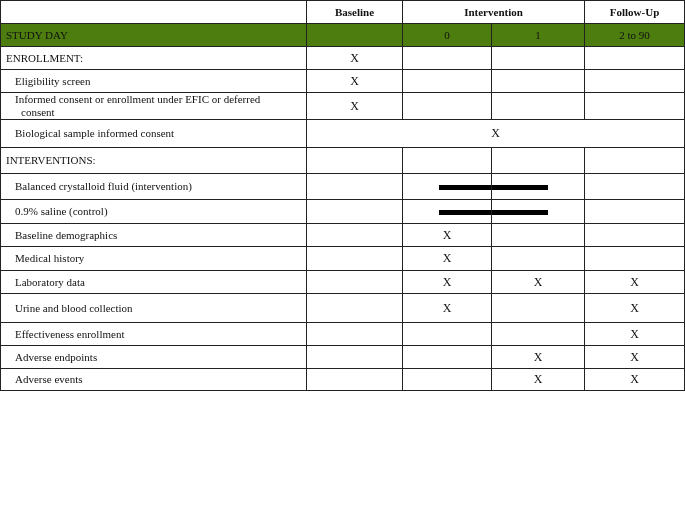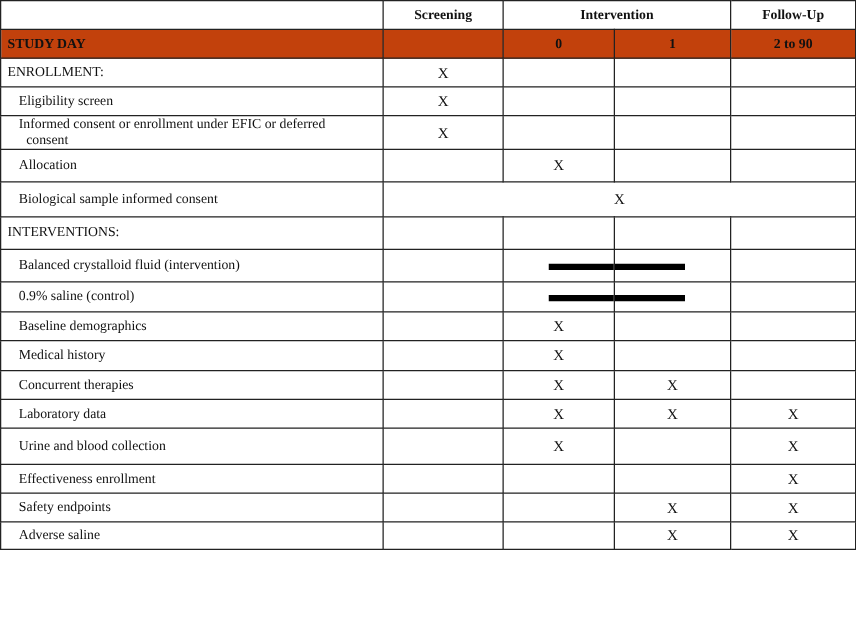--- a/index.html
+++ b/index.html
@@ -3,41 +3,41 @@
 <meta charset="utf-8">
 <style>
   html, body { margin:0; padding:0; background:#ffffff; }
   body { width:685px; height:510px; overflow:hidden; font-family:"Liberation Serif", "DejaVu Serif", serif; color:#111; }
   table { border-collapse:collapse; table-layout:fixed; width:684px; position:absolute; left:0; top:0; }
   td { border:1.5px solid #222; padding:0; font-size:11px; vertical-align:middle; line-height:13px; }
   td.label { padding-left:5px; }
   td.sub { padding-left:14px; }
   td.c { text-align:center; }
   tr.hdr td { font-weight:bold; }
-  tr.day td { background:#c2410c; font-weight:bold; }
+  tr.day td { background:#4d7c0f; font-weight:normal; }
   .bar-cell { position:relative; }
   .bar { position:absolute; height:5px; background:#000; top:50%; margin-top:-2px; }
   .x { font-size:12px; }
 </style>
 </head>
 <body>
 
 <table>
   <colgroup>
     <col style="width:306px">
     <col style="width:96px">
     <col style="width:89px">
     <col style="width:93px">
     <col style="width:100px">
   </colgroup>
 
   <tbody>
       <tr class="hdr" style="height:23px">
     <td></td>
-    <td class="c">Screening</td>
+    <td class="c">Baseline</td>
     <td class="c" colspan="2">Intervention</td>
     <td class="c">Follow-Up</td>
   </tr>
 
   <tr class="day" style="height:23px">
     <td class="label">STUDY DAY</td>
     <td class="c"></td>
     <td class="c">0</td>
     <td class="c">1</td>
     <td class="c">2 to 90</td>
@@ -63,27 +63,20 @@
     <td class="sub">
       <span>Informed consent or enrollment under EFIC or deferred</span><br>
       <span style="padding-left:6px">consent</span>
     </td>
     <td class="c x">X</td>
     <td class="c x"></td>
     <td class="c x"></td>
     <td class="c x"></td>
   </tr>
 
-  <tr style="height:26px">
-    <td class="sub">Allocation</td>
-    <td class="c x"></td>
-    <td class="c x">X</td>
-    <td class="c x"></td>
-    <td class="c x"></td>
-  </tr>
 
 
   <tr style="height:28px">
     <td class="sub">Biological sample informed consent</td>
     <td class="c x" colspan="4">X</td>
   </tr>
 
   <tr style="height:26px">
     <td class="label">INTERVENTIONS:</td>
     <td></td>
@@ -127,27 +120,20 @@
 
   <tr style="height:24px">
     <td class="sub">Medical history</td>
     <td class="c x"></td>
     <td class="c x">X</td>
     <td class="c x"></td>
     <td class="c x"></td>
   </tr>
 
 
-  <tr style="height:23px">
-    <td class="sub">Concurrent therapies</td>
-    <td class="c x"></td>
-    <td class="c x">X</td>
-    <td class="c x">X</td>
-    <td class="c x"></td>
-  </tr>
 
   <tr style="height:23px">
     <td class="sub">Laboratory data</td>
     <td class="c x"></td>
     <td class="c x">X</td>
     <td class="c x">X</td>
     <td class="c x">X</td>
   </tr>
 
   <tr style="height:29px">
@@ -160,28 +146,28 @@
 
   <tr style="height:23px">
     <td class="sub">Effectiveness enrollment</td>
     <td class="c x"></td>
     <td class="c x"></td>
     <td class="c x"></td>
     <td class="c x">X</td>
   </tr>
 
   <tr style="height:23px">
-    <td class="sub">Safety endpoints</td>
+    <td class="sub">Adverse endpoints</td>
     <td class="c x"></td>
     <td class="c x"></td>
     <td class="c x">X</td>
     <td class="c x">X</td>
   </tr>
 
   <tr style="height:22px">
-    <td class="sub">Adverse saline</td>
+    <td class="sub">Adverse events</td>
     <td class="c x"></td>
     <td class="c x"></td>
     <td class="c x">X</td>
     <td class="c x">X</td>
   </tr>
 </tbody>
   </table>
 
 </body></html>

